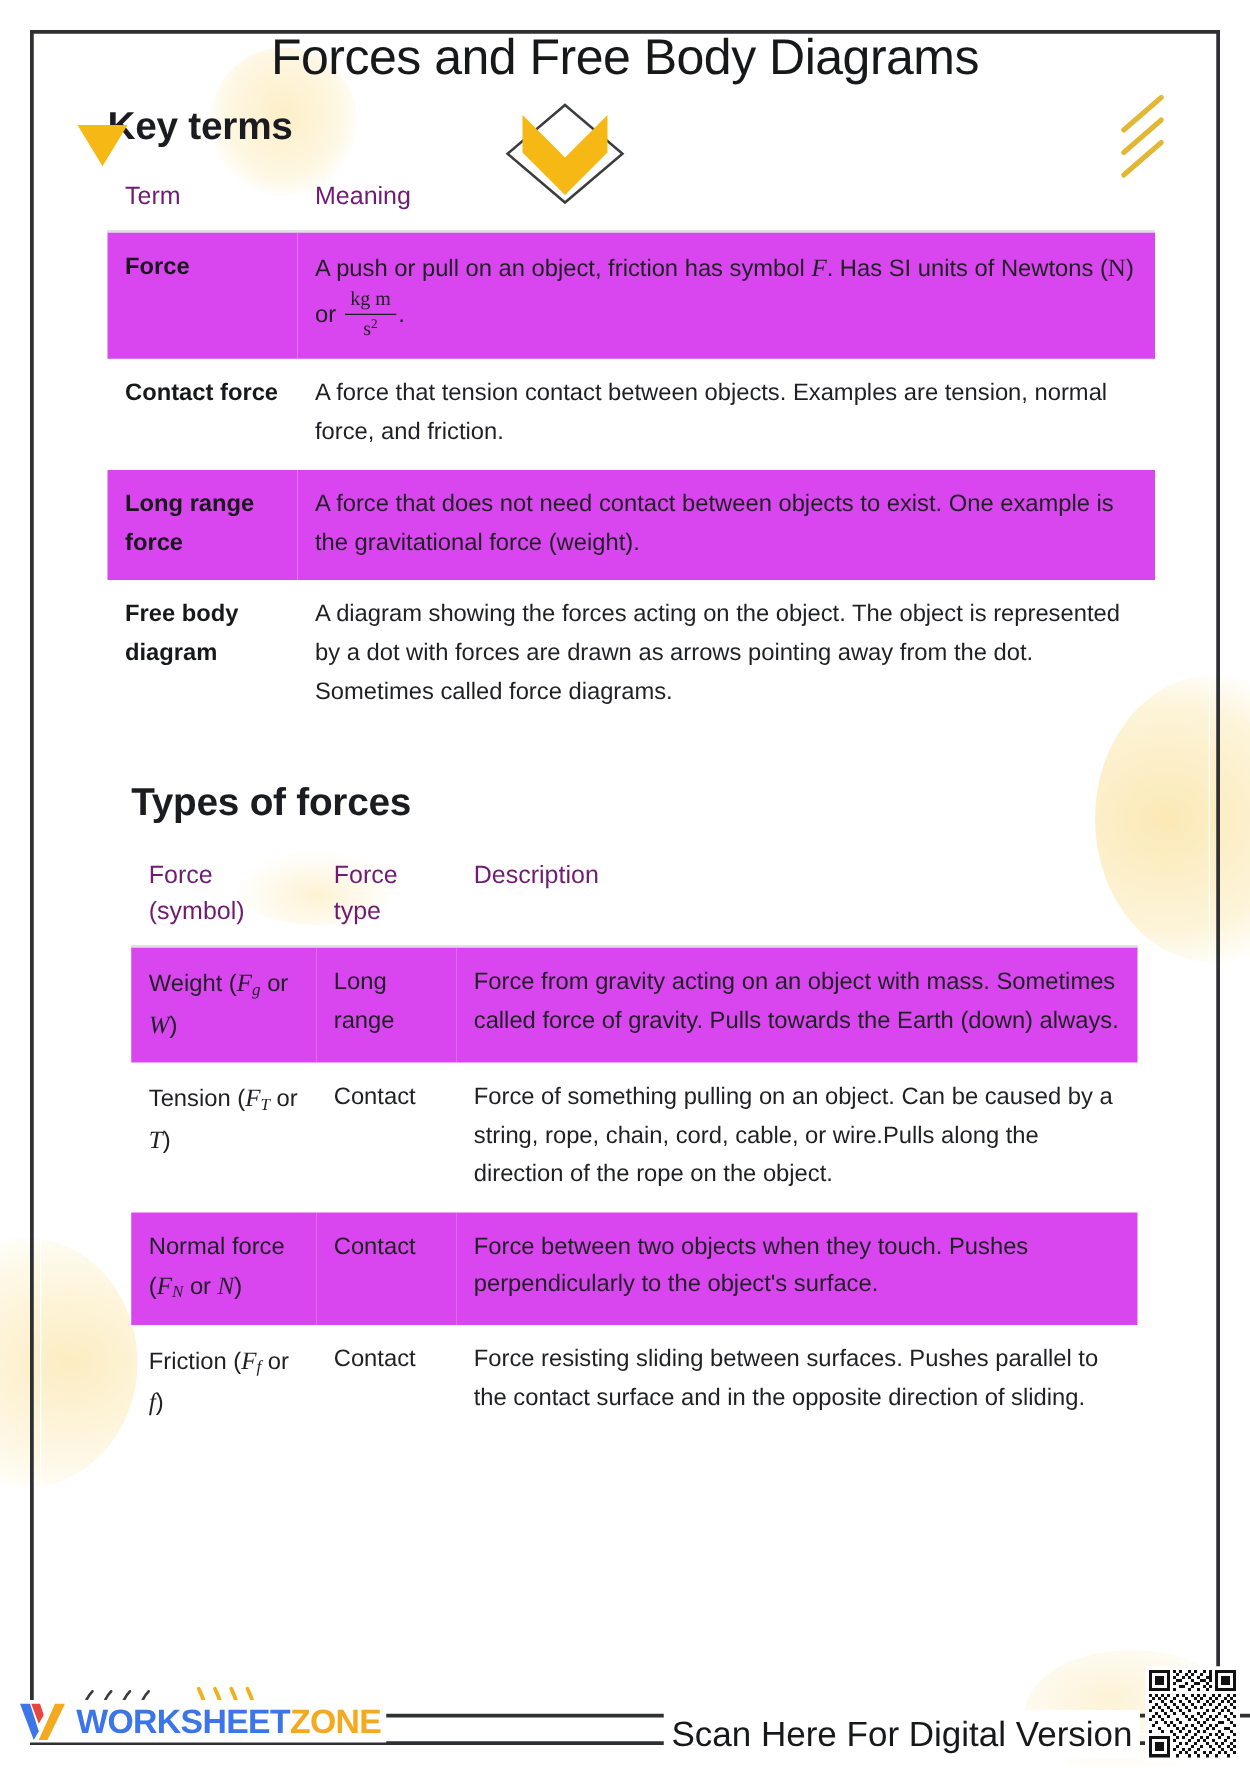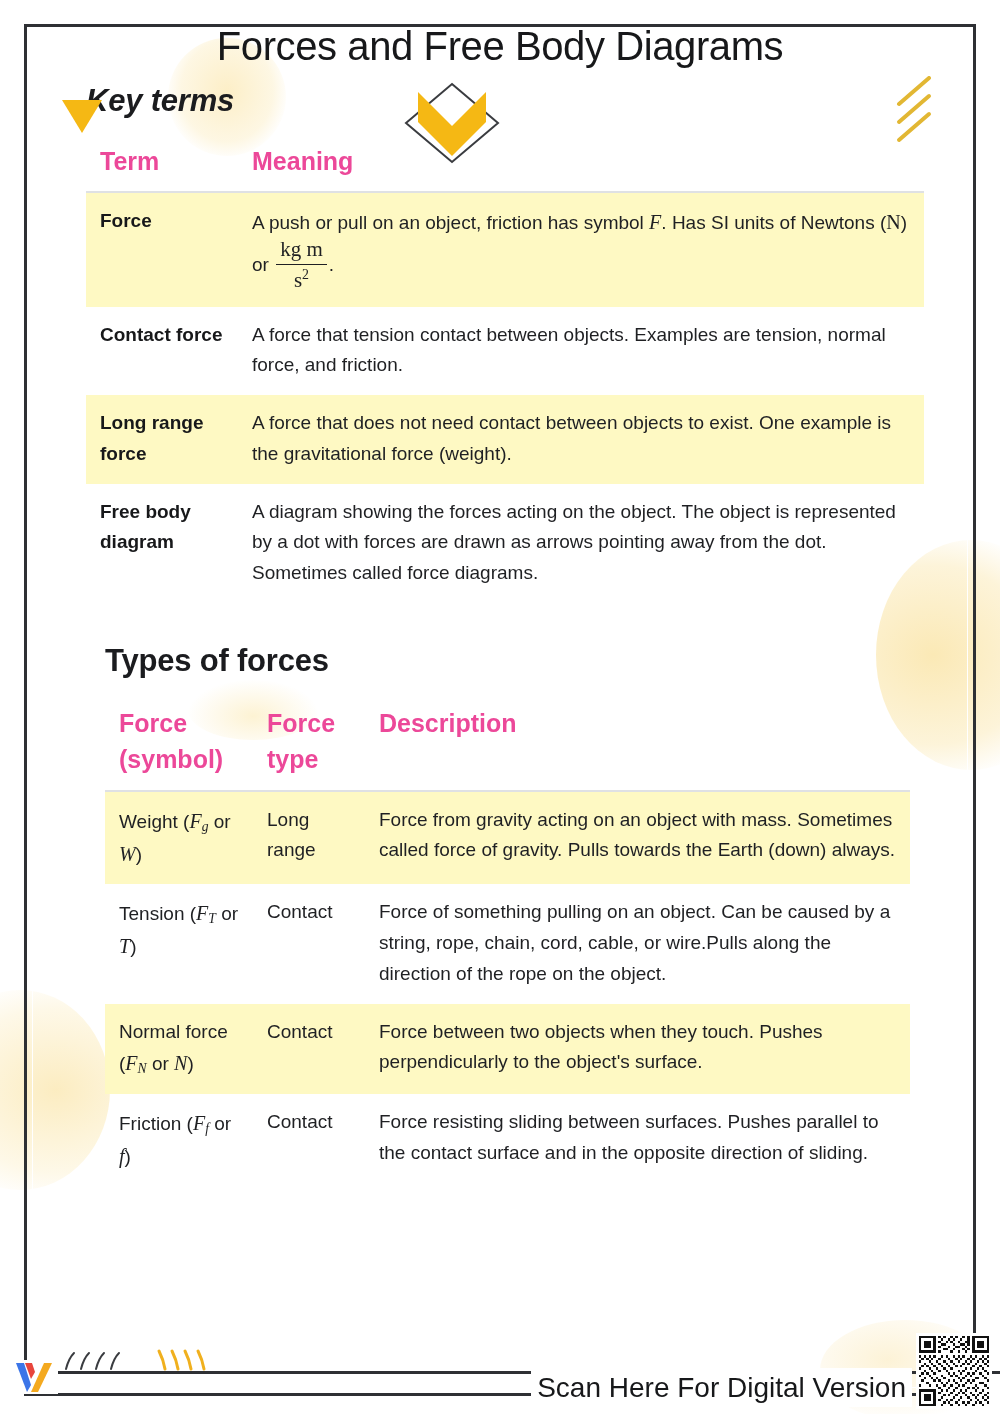--- a/index.html
+++ b/index.html
@@ -108,54 +108,54 @@
     z-index: 4;
   }
 
   .section-heading {
     margin: 0;
     font-size: 31px;
     font-weight: bold;
     color: #1b1c1f;
     letter-spacing: -0.2px;
   }
-  .h-key { padding: 14px 0 0 86px; font-style: italic; }
+  .h-key { padding: 14px 0 0 86px; }
   .h-types { padding: 40px 0 0 105px; }
 
   
   table {
     border-collapse: collapse;
     table-layout: fixed;
   }
   .tbl-key {
     margin: 20px 0 0 86px;
     width: 838px;
   }
   .tbl-types {
     margin: 22px 0 0 105px;
     width: 805px;
   }
   thead th {
     text-align: left;
-    font-size: 25px;
-    font-weight: bold;
-    color: #ec4899;
+    font-size: 20px;
+    font-weight: normal;
+    color: #701a75;
     padding: 4px 10px 12px 14px;
     vertical-align: top;
     border-bottom: 2px solid #dfe1e4;
     line-height: 1.45;
   }
   tbody td {
     font-size: 19px;
     color: #1f2023;
     padding: 13px 10px 14px 14px;
     vertical-align: top;
     line-height: 1.62;
   }
-  tbody tr.shaded td { background: #fef9c3; }
+  tbody tr.shaded td { background: #d946ef; }
   .tbl-key td.term {
     font-weight: bold;
     color: #17181a;
   }
   .tbl-key col.c1 { width: 152px; }
   .tbl-types col.c1 { width: 148px; }
   .tbl-types col.c2 { width: 112px; }
 
   
   .m {
@@ -166,21 +166,21 @@
   .m sub {
     font-size: 0.68em;
     font-style: italic;
     vertical-align: -0.22em;
   }
   .frac {
     display: inline-block;
     vertical-align: middle;
     text-align: center;
     font-family: "Liberation Serif", serif;
-    font-size: 21px;
+    font-size: 16px;
     line-height: 1.12;
     margin: 0 2px;
     position: relative;
     top: -1px;
   }
   .frac .num { display: block; padding: 0 4px 2px 4px; }
   .frac .den { display: block; border-top: 1.4px solid #1f2023; padding: 2px 4px 0 4px; }
   .frac sup { font-size: 0.66em; vertical-align: 0.55em; }
   .upr { font-family: "Liberation Serif", serif; font-style: normal; font-size: 20px; }
 
@@ -393,20 +393,21 @@
 
   <div class="footer">
     <div class="footer-rule"></div>
 
     <div class="logo">
       <svg width="40" height="34" viewBox="0 0 40 34">
         <path d="M2 3 L10 3 L17 25 L13 32 L2 3 Z" fill="#3b75e8"></path>
         <path d="M11 3 L18 3 L21 12 L17 19 L11 3 Z" fill="#e8453c"></path>
         <path d="M30 3 L38 3 L24 32 L17 32 L30 3 Z" fill="#f4a91f"></path>
       </svg>
+      <span class="logo-text"><span class="w">WORKSHEET</span><span class="z">ZONE</span></span>
     </div>
 
     <div class="scan-label">Scan Here For Digital Version</div>
 
     <div class="qr">
       <svg width="70" height="70" viewBox="0 0 29 29" shape-rendering="crispEdges">
         <rect width="29" height="29" fill="#ffffff"></rect>
         <g fill="#111111">
           <path d="M0 0h7v1h-7z M0 1h1v5h-1z M6 1h1v5h-1z M0 6h7v1h-7z M2 2h3v3h-3z"></path>
           <path d="M22 0h7v1h-7z M22 1h1v5h-1z M28 1h1v5h-1z M22 6h7v1h-7z M24 2h3v3h-3z"></path>

